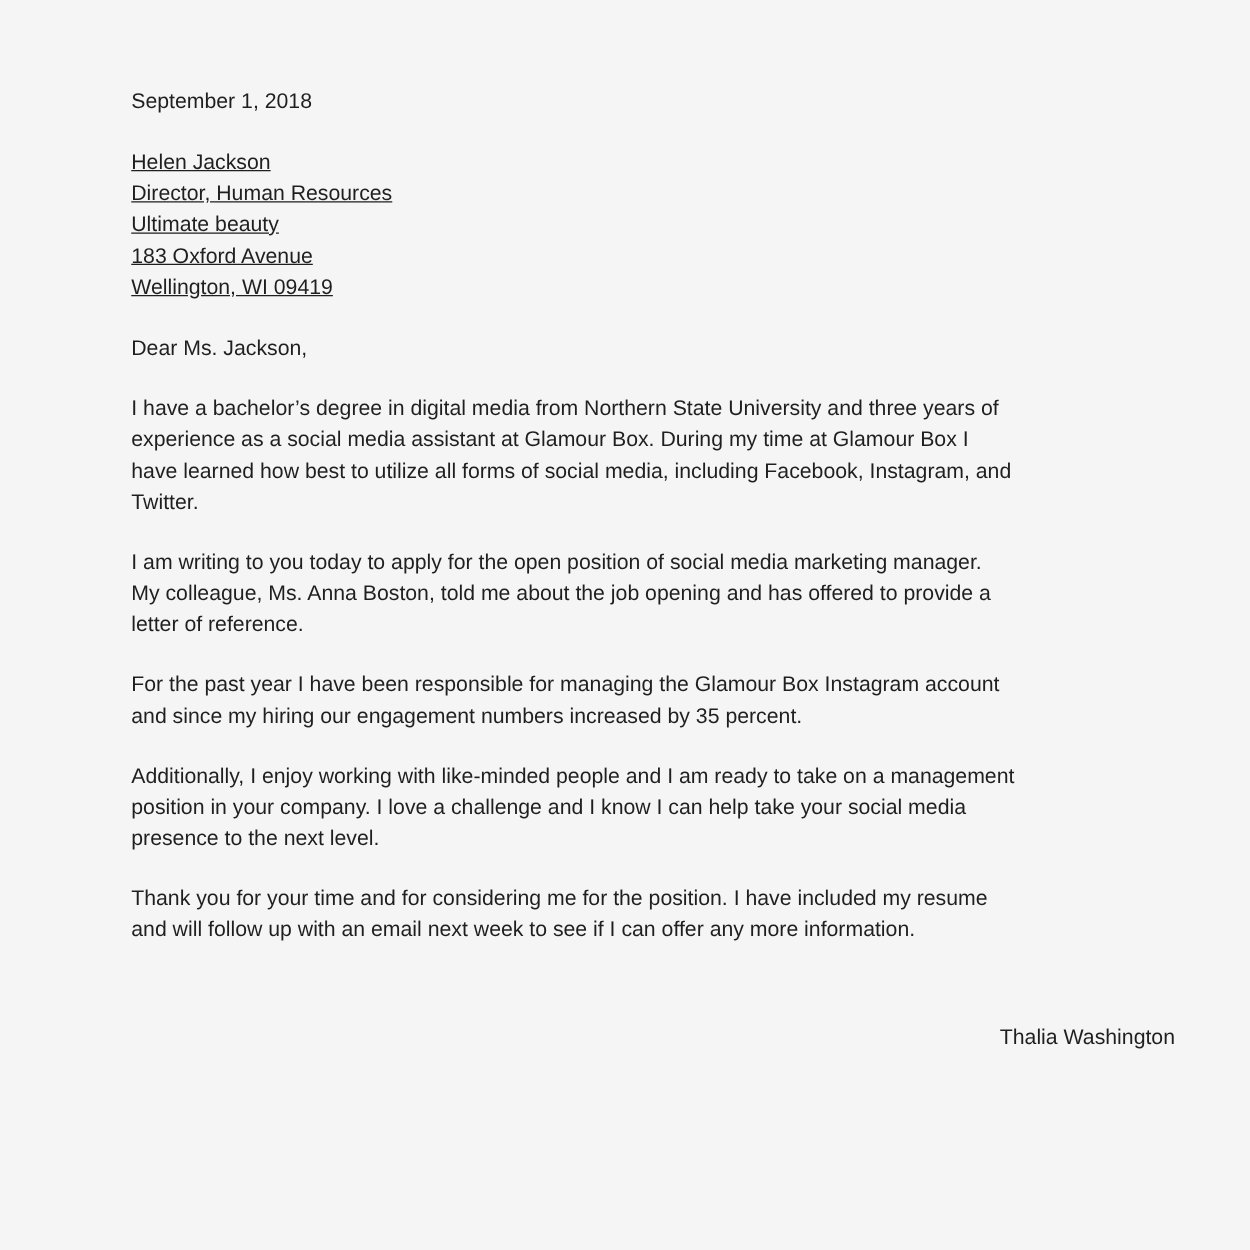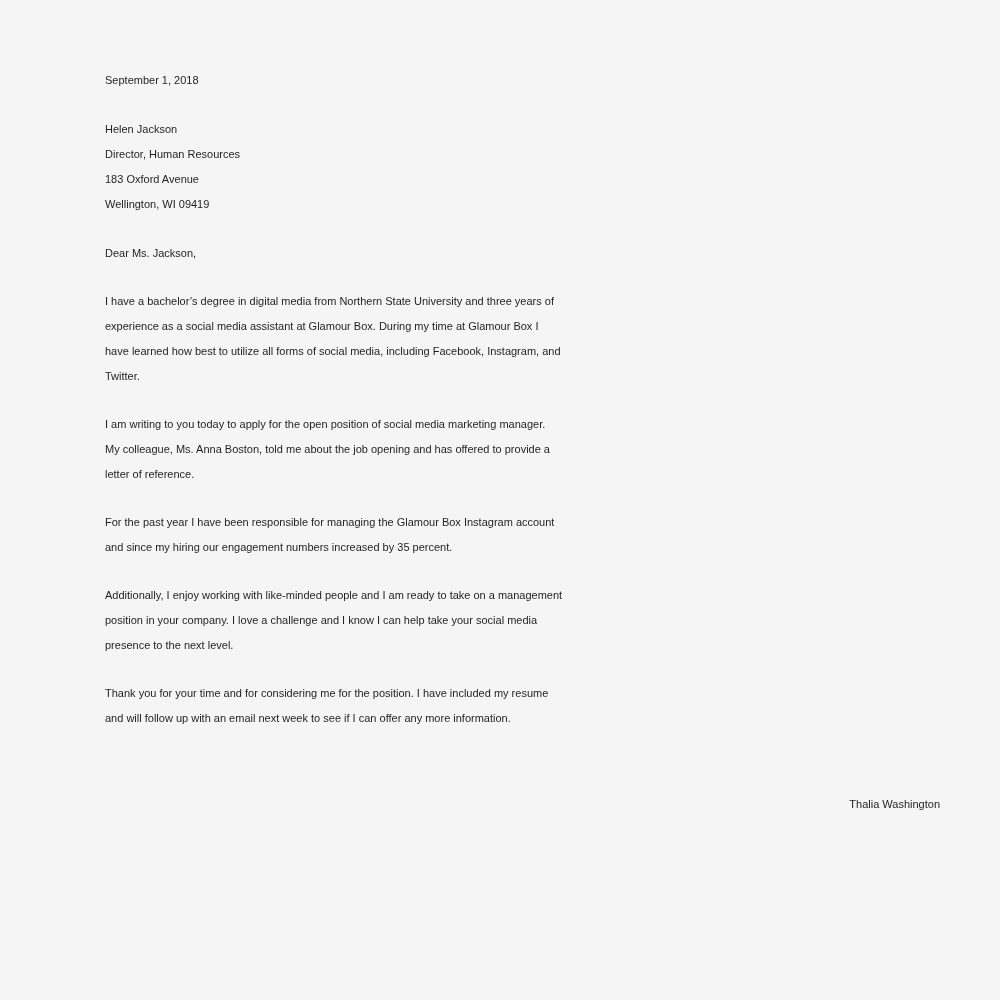--- a/index.html
+++ b/index.html
@@ -11,31 +11,32 @@
     height: 1000px;
     background: #f5f5f5;
     font-family: "Liberation Sans", sans-serif;
     color: #1f1f1f;
     overflow: hidden;
   }
   .letter {
     box-sizing: border-box;
     padding: 68px 60px 0 105px;
     width: 1000px;
-    font-size: 11px;
+    font-size: 17px;
     line-height: 25px;
   }
   .line-block div {
     white-space: nowrap;
   }
   .date {
     margin: 0 0 24px 0;
   }
   .recipient {
     margin: 0 0 24px 0;
+    text-decoration: underline;
   }
   .salutation {
     margin: 0 0 23px 0;
   }
   .paragraph {
     white-space: pre-line;
     margin: 0 0 23px 0;
     max-width: 830px;
   }
   .paragraph.last-body {
@@ -52,20 +53,21 @@
 </head>
 <body style="background: rgb(245, 245, 245); color: rgb(31, 31, 31);">
 
 <div class="letter">
 
   <div class="date">September 1, 2018</div>
 
   <div class="recipient line-block">
     <div>Helen Jackson</div>
     <div>Director, Human Resources</div>
+    <div>Ultimate beauty</div>
     <div>183 Oxford Avenue</div>
     <div>Wellington, WI 09419</div>
   </div>
 
   <div class="salutation">Dear Ms. Jackson,</div>
 
   <div class="paragraph">I have a bachelor’s degree in digital media from Northern State University and three years of
 experience as a social media assistant at Glamour Box. During my time at Glamour Box I
 have learned how best to utilize all forms of social media, including Facebook, Instagram, and
 Twitter.</div>

